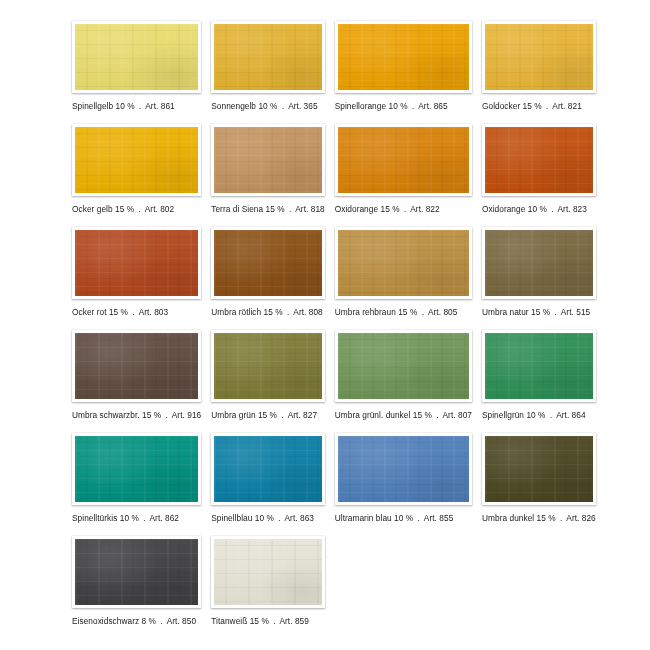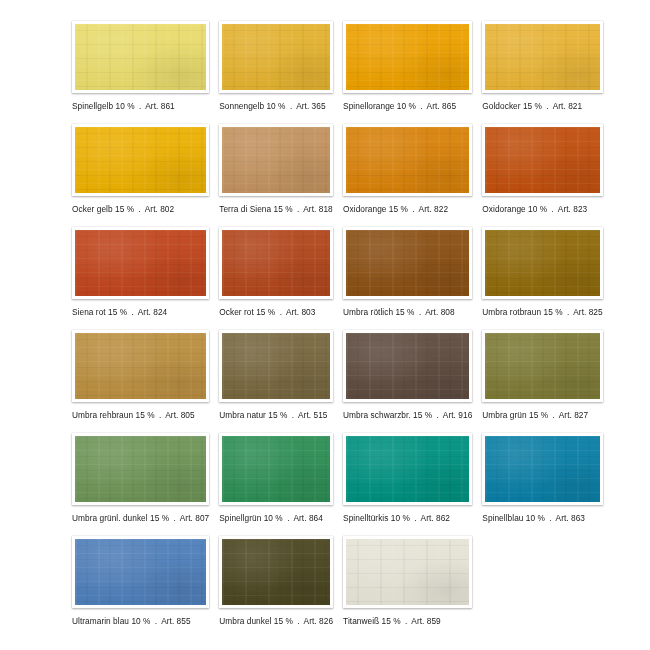--- a/index.html
+++ b/index.html
@@ -159,44 +159,32 @@
         <div class="swatch-caption"><span>Oxidorange</span> <span>15 %</span> <span class="caption-dot">.</span> <span>Art. 822</span></div>
       </div>
       <div class="swatch-cell">
         <div class="swatch-card">
           <div class="swatch-chip" style="background-color: rgb(193, 80, 15);"></div>
         </div>
         <div class="swatch-caption"><span>Oxidorange</span> <span>10 %</span> <span class="caption-dot">.</span> <span>Art. 823</span></div>
       </div>
       <div class="swatch-cell">
         <div class="swatch-card">
-          <div class="swatch-chip" style="background-color: rgb(192, 69, 29);"></div>
-        </div>
-        <div class="swatch-caption"><span>Siena rot</span> <span>15 %</span> <span class="caption-dot">.</span> <span>Art. 824</span></div>
-      </div>
-      <div class="swatch-cell">
-        <div class="swatch-card">
           <div class="swatch-chip" style="background-color: rgb(178, 71, 29);"></div>
         </div>
         <div class="swatch-caption"><span>Ocker rot</span> <span>15 %</span> <span class="caption-dot">.</span> <span>Art. 803</span></div>
       </div>
       <div class="swatch-cell">
         <div class="swatch-card">
           <div class="swatch-chip" style="background-color: rgb(138, 80, 21);"></div>
         </div>
         <div class="swatch-caption"><span>Umbra rötlich</span> <span>15 %</span> <span class="caption-dot">.</span> <span>Art. 808</span></div>
       </div>
       <div class="swatch-cell">
         <div class="swatch-card">
-          <div class="swatch-chip" style="background-color: rgb(142, 106, 11);"></div>
-        </div>
-        <div class="swatch-caption"><span>Umbra rotbraun</span> <span>15 %</span> <span class="caption-dot">.</span> <span>Art. 825</span></div>
-      </div>
-      <div class="swatch-cell">
-        <div class="swatch-card">
           <div class="swatch-chip" style="background-color: rgb(187, 143, 65);"></div>
         </div>
         <div class="swatch-caption"><span>Umbra rehbraun</span> <span>15 %</span> <span class="caption-dot">.</span> <span>Art. 805</span></div>
       </div>
       <div class="swatch-cell">
         <div class="swatch-card">
           <div class="swatch-chip" style="background-color: rgb(120, 104, 64);"></div>
         </div>
         <div class="swatch-caption"><span>Umbra natur</span> <span>15 %</span> <span class="caption-dot">.</span> <span>Art. 515</span></div>
       </div>
@@ -240,20 +228,26 @@
         <div class="swatch-card">
           <div class="swatch-chip" style="background-color: rgb(79, 127, 186);"></div>
         </div>
         <div class="swatch-caption"><span>Ultramarin blau</span> <span>10 %</span> <span class="caption-dot">.</span> <span>Art. 855</span></div>
       </div>
       <div class="swatch-cell">
         <div class="swatch-card">
           <div class="swatch-chip" style="background-color: rgb(76, 71, 33);"></div>
         </div>
         <div class="swatch-caption"><span>Umbra dunkel</span> <span>15 %</span> <span class="caption-dot">.</span> <span>Art. 826</span></div>
+      </div>
+      <div class="swatch-cell">
+        <div class="swatch-card">
+          <div class="swatch-chip" style="background-color: rgb(65, 65, 67);"></div>
+        </div>
+        <div class="swatch-caption"><span>Eisenoxidschwarz</span> <span>8 %</span> <span class="caption-dot">.</span> <span>Art. 850</span></div>
       </div>
       <div class="swatch-cell">
         <div class="swatch-card">
           <div class="swatch-chip" style="background-color: rgb(230, 228, 214);"></div>
         </div>
         <div class="swatch-caption"><span>Titanweiß</span> <span>15 %</span> <span class="caption-dot">.</span> <span>Art. 859</span></div>
       </div>
     </div>
 </div>
 

